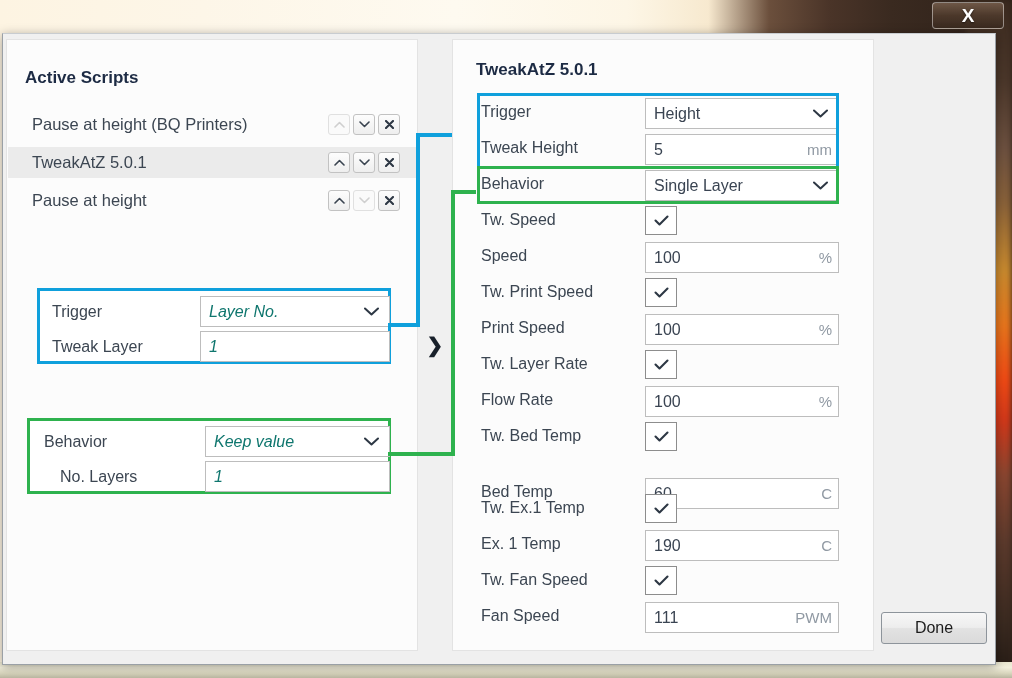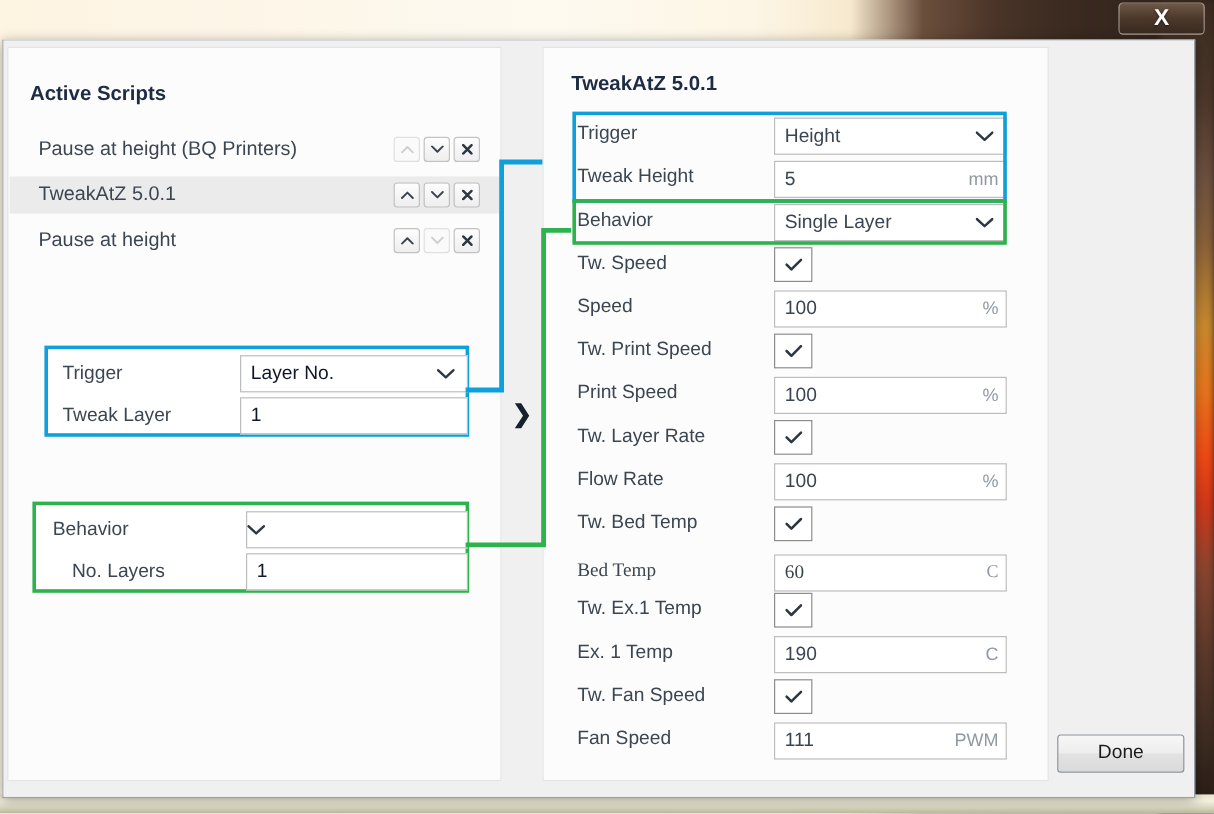--- a/index.html
+++ b/index.html
@@ -103,22 +103,22 @@
   }
   .field-label {
     position: absolute; font-size: 16px; color: #3c4652; white-space: nowrap;
   }
   .field-ctl {
     position: absolute; display: flex; align-items: center;
     border: 1px solid #bdbdbd; background: #ffffff;
     height: 31px;
   }
   .field-ctl .val {
-    font-size: 16px; color: #0f172a; padding-left: 8px; flex: 1;
-    white-space: nowrap; overflow: hidden;
+    font-size: 16px; color: #0f766e; padding-left: 8px; flex: 1;
+    white-space: nowrap; overflow: hidden; font-style: italic;
   }
   .caret {
     padding-right: 10px; color: #2d3744; font-size: 13px; line-height: 1;
   }
 
   
   #splitter {
     position: absolute; left: 417px; top: 5px; width: 30px; height: 612px;
     background: #f0f0f0;
     display: flex; align-items: center; justify-content: center;
@@ -277,20 +277,21 @@
           <div class="field-ctl" style="left:160px; width:190px;">
             <span class="val">1</span>
           </div>
         </div>
       </div>
 
       <div class="hl-box green" style="left:20px; top:378px; width:364px; height:76px;">
         <div class="field-row" style="top:2px;">
           <span class="field-label" style="left:14px;">Behavior</span>
           <div class="field-ctl" style="left:175px; width:185px;">
+            <span class="val">Keep value</span>
             <span class="caret">
               <svg width="15" height="9" viewBox="0 0 15 9">
                   <path d="M1 1.5 L7.5 7.5 L14 1.5" fill="none" stroke="#2d3744" stroke-width="2" stroke-linecap="round" stroke-linejoin="round"></path>
                 </svg>
             </span>
           </div>
         </div>
         <div class="field-row" style="top:37px;">
           <span class="field-label" style="left:14px;margin-left:16px;">No. Layers</span>
           <div class="field-ctl" style="left:175px; width:185px;">
@@ -378,21 +379,21 @@
             </div>
           </div>
           <div class="prop-row" style="top: 380px;">
             <span class="prop-label">Tw. Bed Temp</span>
             <div class="prop-check">
               <svg width="15" height="11" viewBox="0 0 15 11">
                 <path d="M1.5 5.5 L5.5 9.5 L13.5 1.5" fill="none" stroke="#2d3744" stroke-width="2.1" stroke-linecap="round" stroke-linejoin="round"></path>
               </svg>
             </div>
           </div>
-          <div class="prop-row" style="top: 420px; font-family: Liberation Serif, serif;">
+          <div class="prop-row" style="top: 436px;">
             <span class="prop-label">Bed Temp</span>
             <div class="prop-ctl">
               <span class="val">60</span>
               <span class="unit">C</span>
             </div>
           </div>
           <div class="prop-row" style="top: 452px; text-decoration: underline;">
             <span class="prop-label">Tw. Ex.1 Temp</span>
             <div class="prop-check">
               <svg width="15" height="11" viewBox="0 0 15 11">

